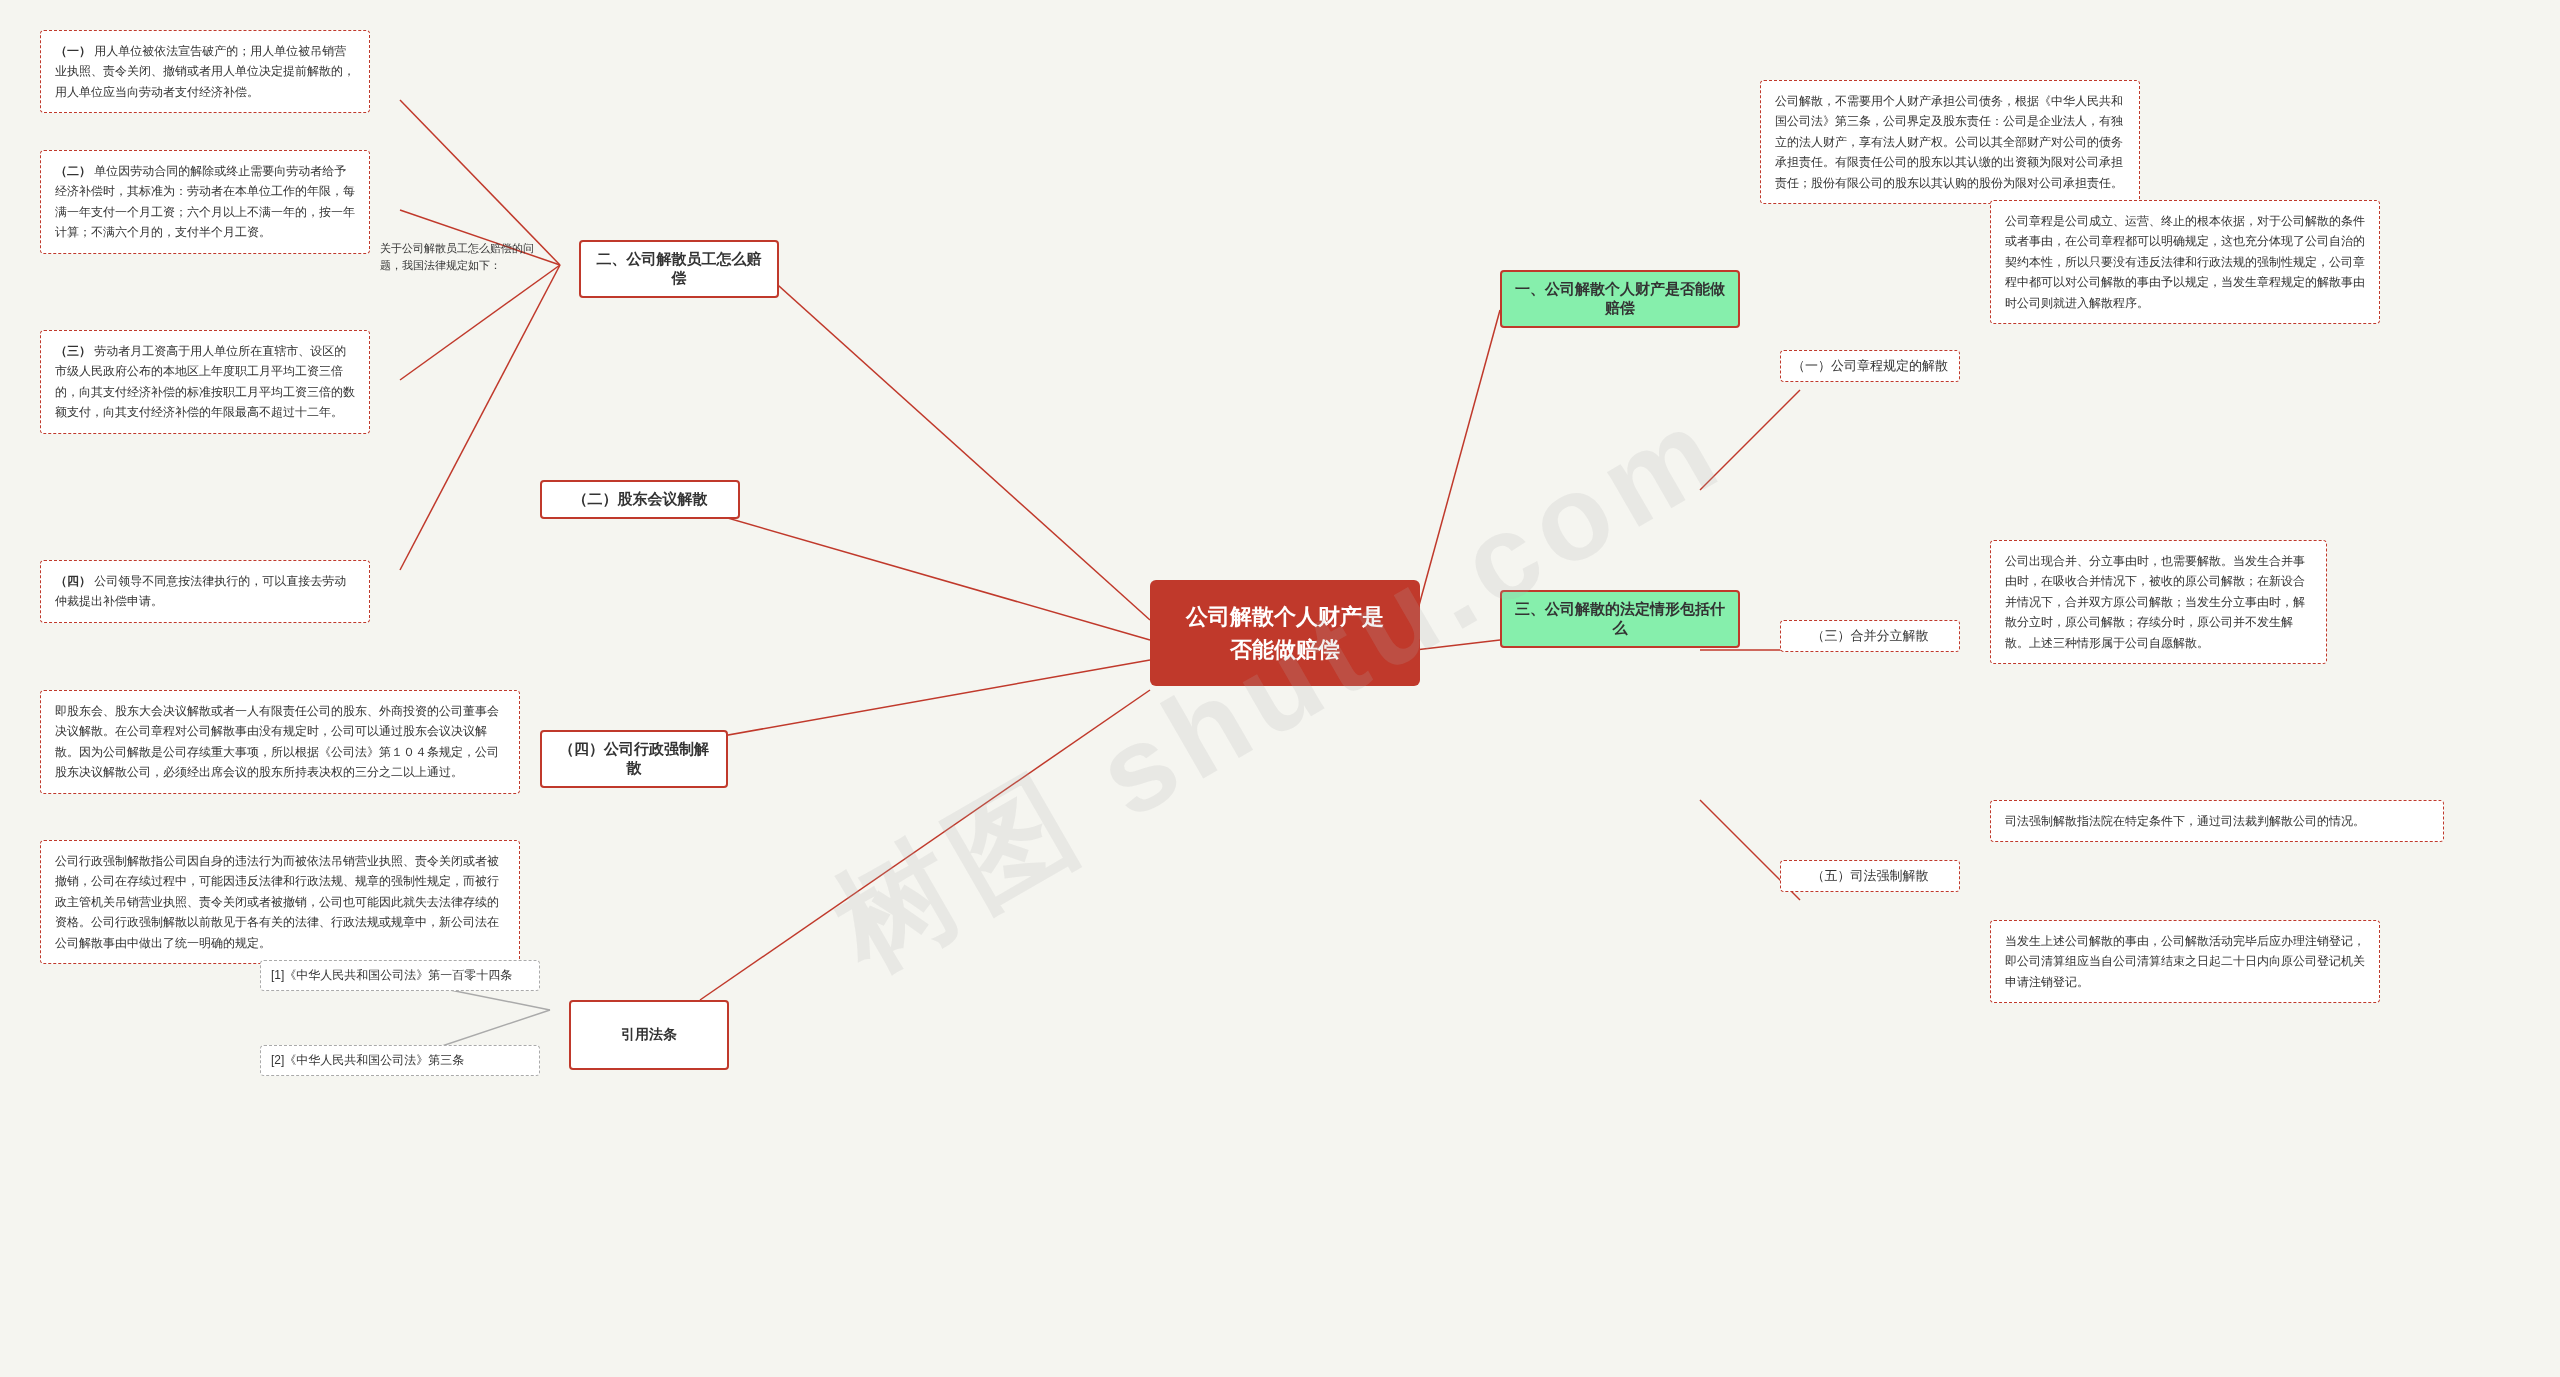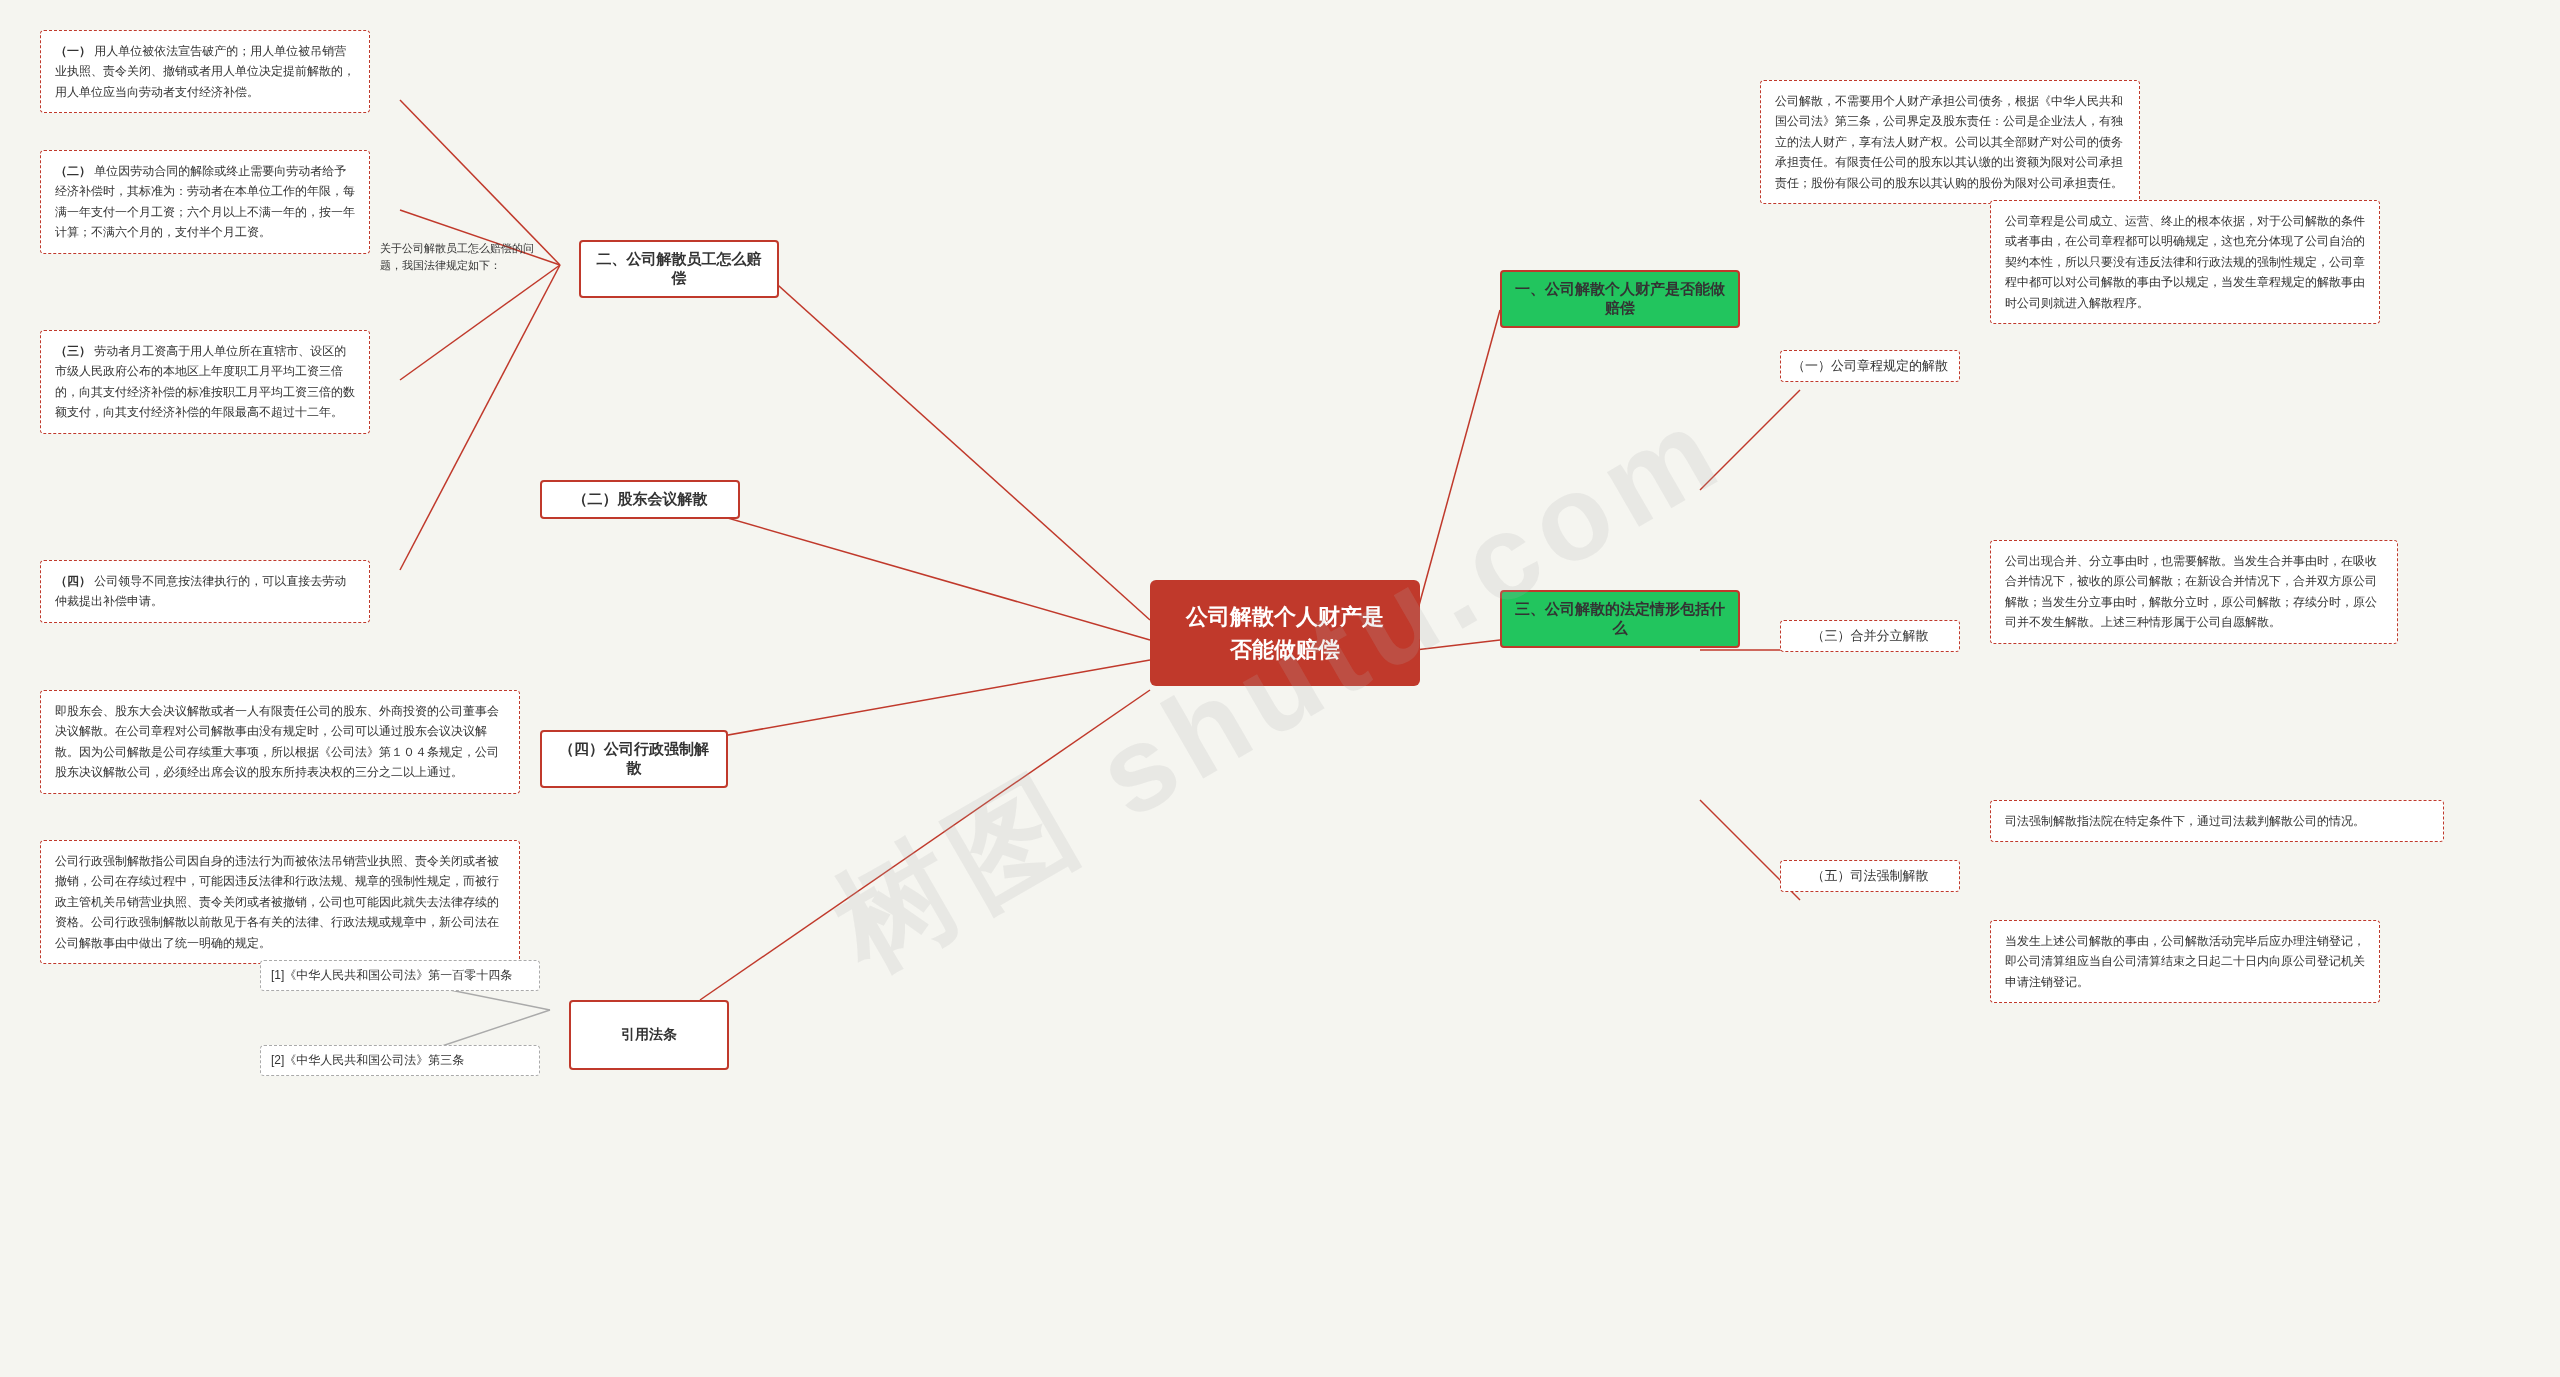--- a/index.html
+++ b/index.html
@@ -63,21 +63,21 @@
       padding: 20px 30px;
       text-align: center;
       font-size: 22px;
       font-weight: bold;
       line-height: 1.5;
       width: 260px;
     }
 
     
     .l1-node {
-      background: #22c55e;
+      background: #86efac;
       border: 2px solid #c0392b;
       border-radius: 4px;
       padding: 8px 12px;
       font-size: 15px;
       font-weight: bold;
       color: #333;
       text-align: center;
       min-width: 180px;
     }
 
@@ -204,21 +204,21 @@
   <div class="node l2-node" style="left:1780px; top:350px; width:180px;">
     <span>（一）公司章程规定的解散</span>
   </div>
   <div class="node content-box-right" style="left:1990px; top:200px; width:390px;">
     <span>公司章程是公司成立、运营、终止的根本依据，对于公司解散的条件或者事由，在公司章程都可以明确规定，这也充分体现了公司自治的契约本性，所以只要没有违反法律和行政法规的强制性规定，公司章程中都可以对公司解散的事由予以规定，当发生章程规定的解散事由时公司则就进入解散程序。</span>
   </div>
 
   <div class="node l2-node" style="left:1780px; top:620px; width:180px;">
     <span>（三）合并分立解散</span>
   </div>
-  <div class="node content-box-right" style="left:1990px; top:540px; width:408px;">
+  <div class="node content-box-right" style="left:1990px; top:540px; width:337px;">
     <span>公司出现合并、分立事由时，也需要解散。当发生合并事由时，在吸收合并情况下，被收的原公司解散；在新设合并情况下，合并双方原公司解散；当发生分立事由时，解散分立时，原公司解散；存续分时，原公司并不发生解散。上述三种情形属于公司自愿解散。</span>
   </div>
 
   <div class="node l2-node" style="left:1780px; top:860px; width:180px;font-family:Liberation Mono, monospace;">
     <span>（五）司法强制解散</span>
   </div>
   <div class="node content-box-right" style="left:1990px; top:800px; width:454px;">
     <span>司法强制解散指法院在特定条件下，通过司法裁判解散公司的情况。</span>
   </div>
   <div class="node content-box-right" style="left:1990px; top:920px; width:390px;">

